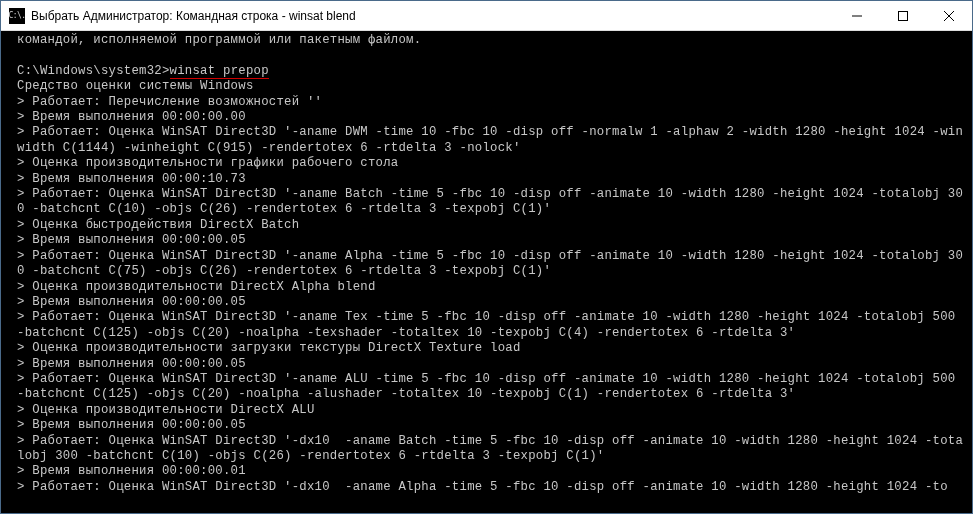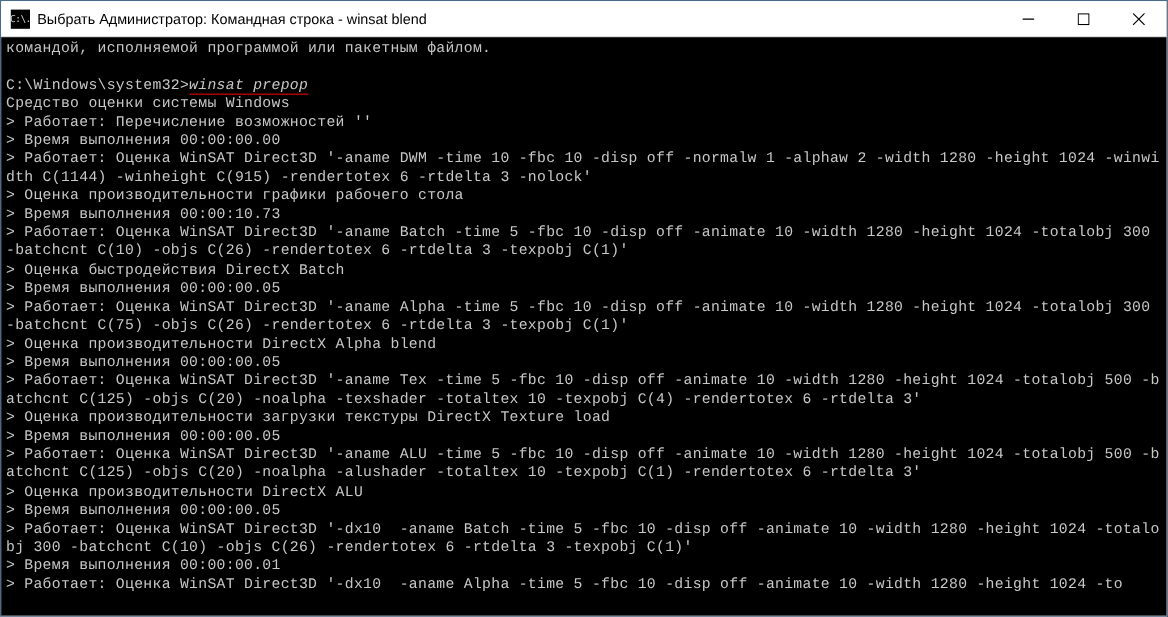--- a/index.html
+++ b/index.html
@@ -61,30 +61,29 @@
     cursor: default;
   }
   .win-btn svg { width: 10px; height: 10px; }
   .terminal {
     flex: 1;
     background: #000;
     color: #c7c7c7;
     font-family: Consolas, "Courier New", monospace;
     font-size: 12.3px;
     line-height: 15.4px;
-    padding: 2px 4px 0 4px;
+    padding: 2px 4px 0 16px;
     overflow: hidden;
     white-space: pre-wrap;
     word-break: break-all;
     letter-spacing: 0.25px;
   }
   .cmd-underline {
     border-bottom: 1.5px solid #d00000;
     padding-bottom: 0.5px;
-    font-style: italic;
   }
   .line { display: block; }
 </style>
 </head>
 <body>
 
 <div class="window">
   <div class="titlebar">
     <div class="app-icon">
       <span>C:\.</span>

